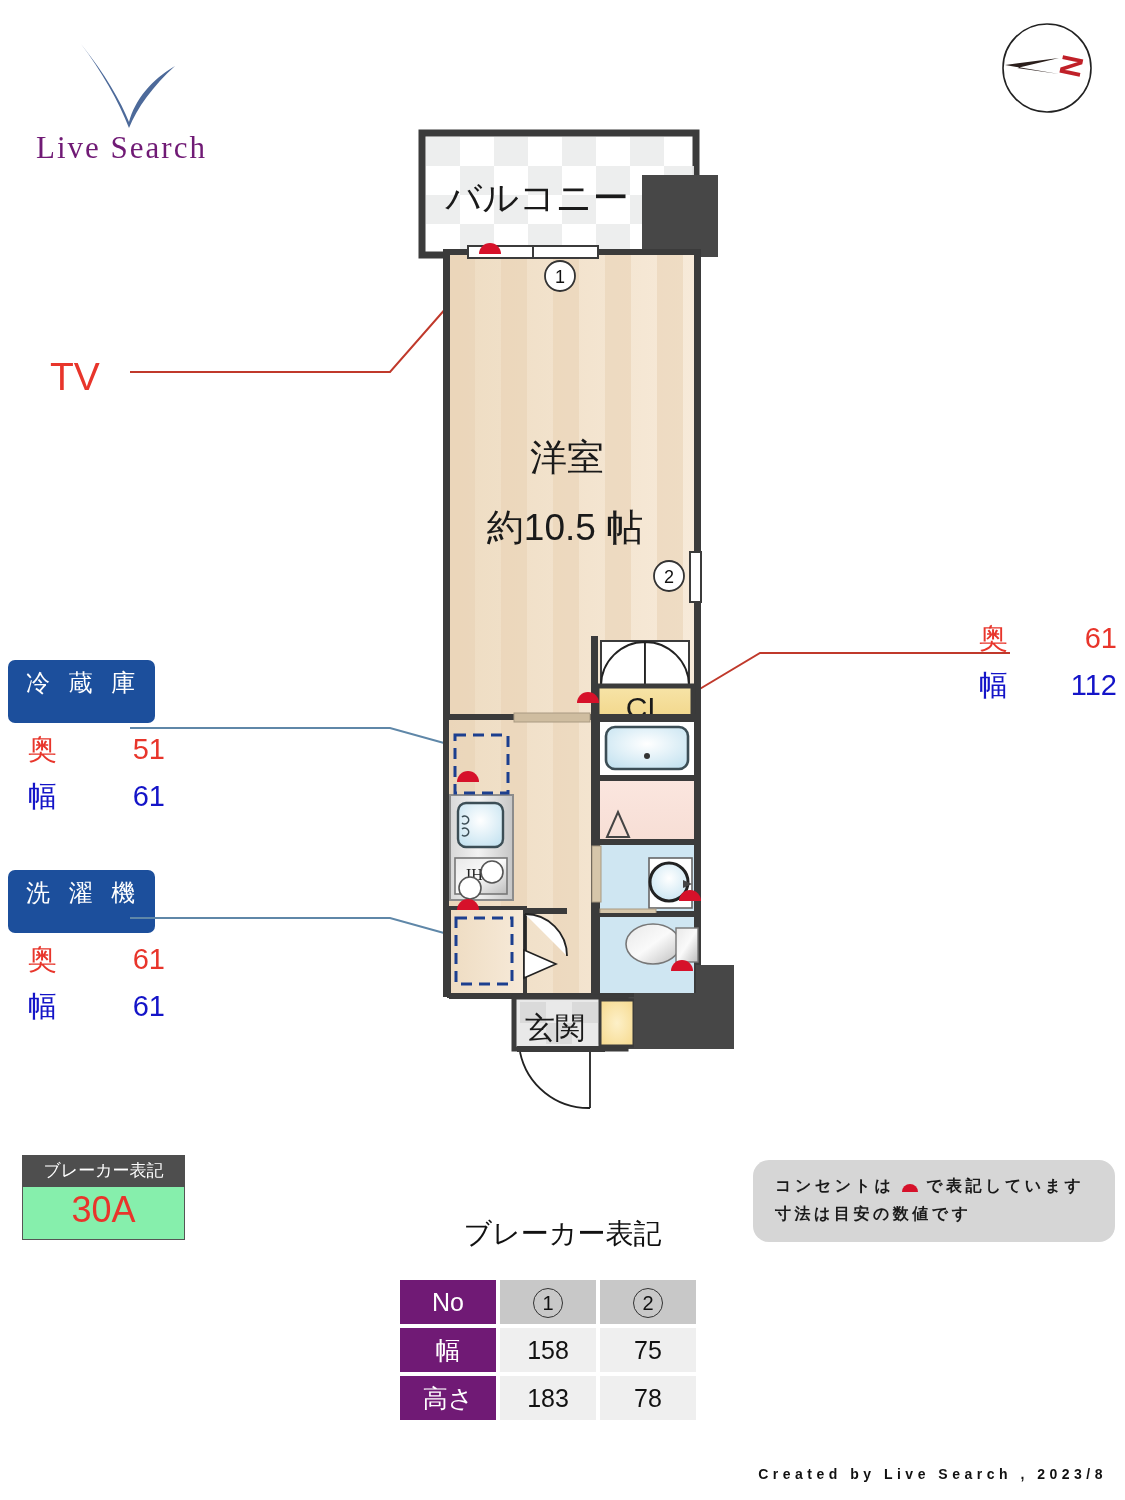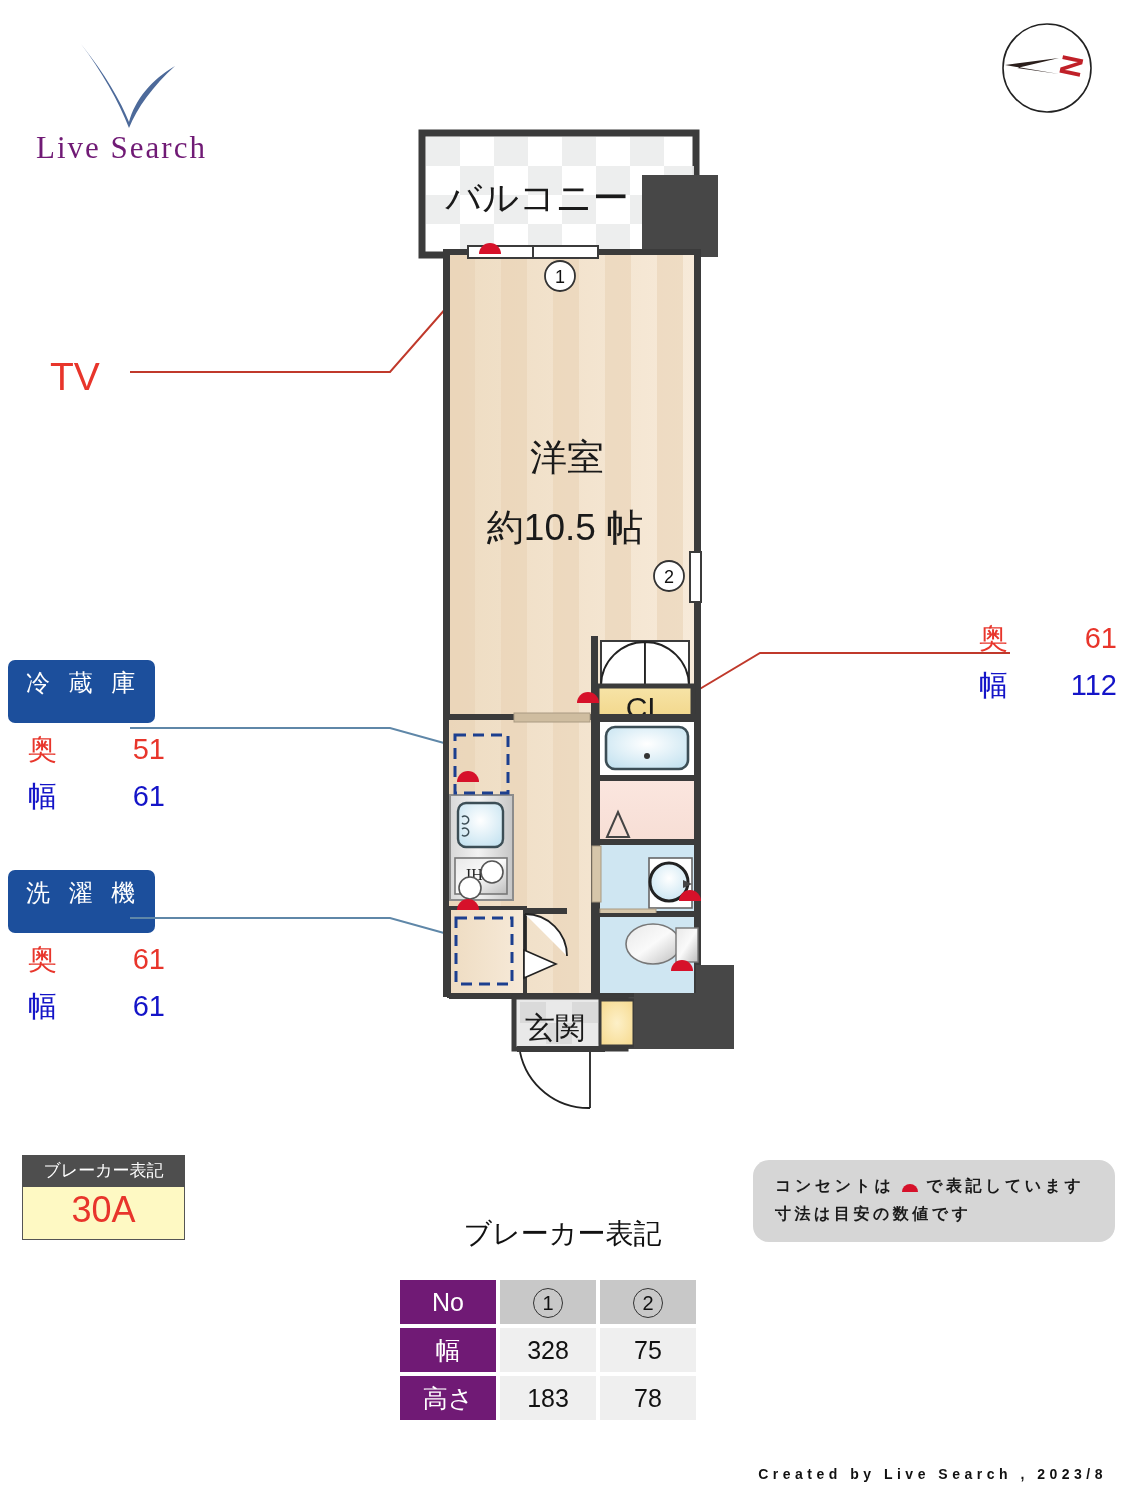--- a/index.html
+++ b/index.html
@@ -60,21 +60,21 @@
   .leader-red { stroke:#c0392b; stroke-width:2; fill:none; }
 
   
   #breaker { left:22px; top:1155px; width:163px; }
   #breaker .bhead {
     background:#4e4e4e; color:#fff; text-align:center;
     font-size:17px; padding:4px 0 5px; letter-spacing:0px;
   }
   #breaker .bbody {
     border:1.5px solid #555; border-top:none;
-    background:#fef9c3; text-align:center;
+    background:#86efac; text-align:center;
     color:#e8352b; font-size:36px; padding:2px 0 8px;
   }
 
   
   #note {
     right:10px; top:1160px; width:362px;
     background:#d6d6d6; border-radius:16px;
     padding:12px 16px 14px 22px;
   }
   #note div { font-size:16px; letter-spacing:3.5px; color:#1a1a1a; line-height:1.75; font-weight:bold; }
@@ -392,21 +392,21 @@
     <td class="hdr">No</td>
     <td class="numhdr">
       <span class="circ-num">1</span>
     </td>
     <td class="numhdr">
       <span class="circ-num">2</span>
     </td>
   </tr>
   <tr>
     <td class="hdr">幅</td>
-    <td class="val">328</td>
+    <td class="val">158</td>
     <td class="val">75</td>
   </tr>
   <tr>
     <td class="hdr">高さ</td>
     <td class="val">183</td>
     <td class="val">78</td>
   </tr>
 </tbody>
   </table>
 

